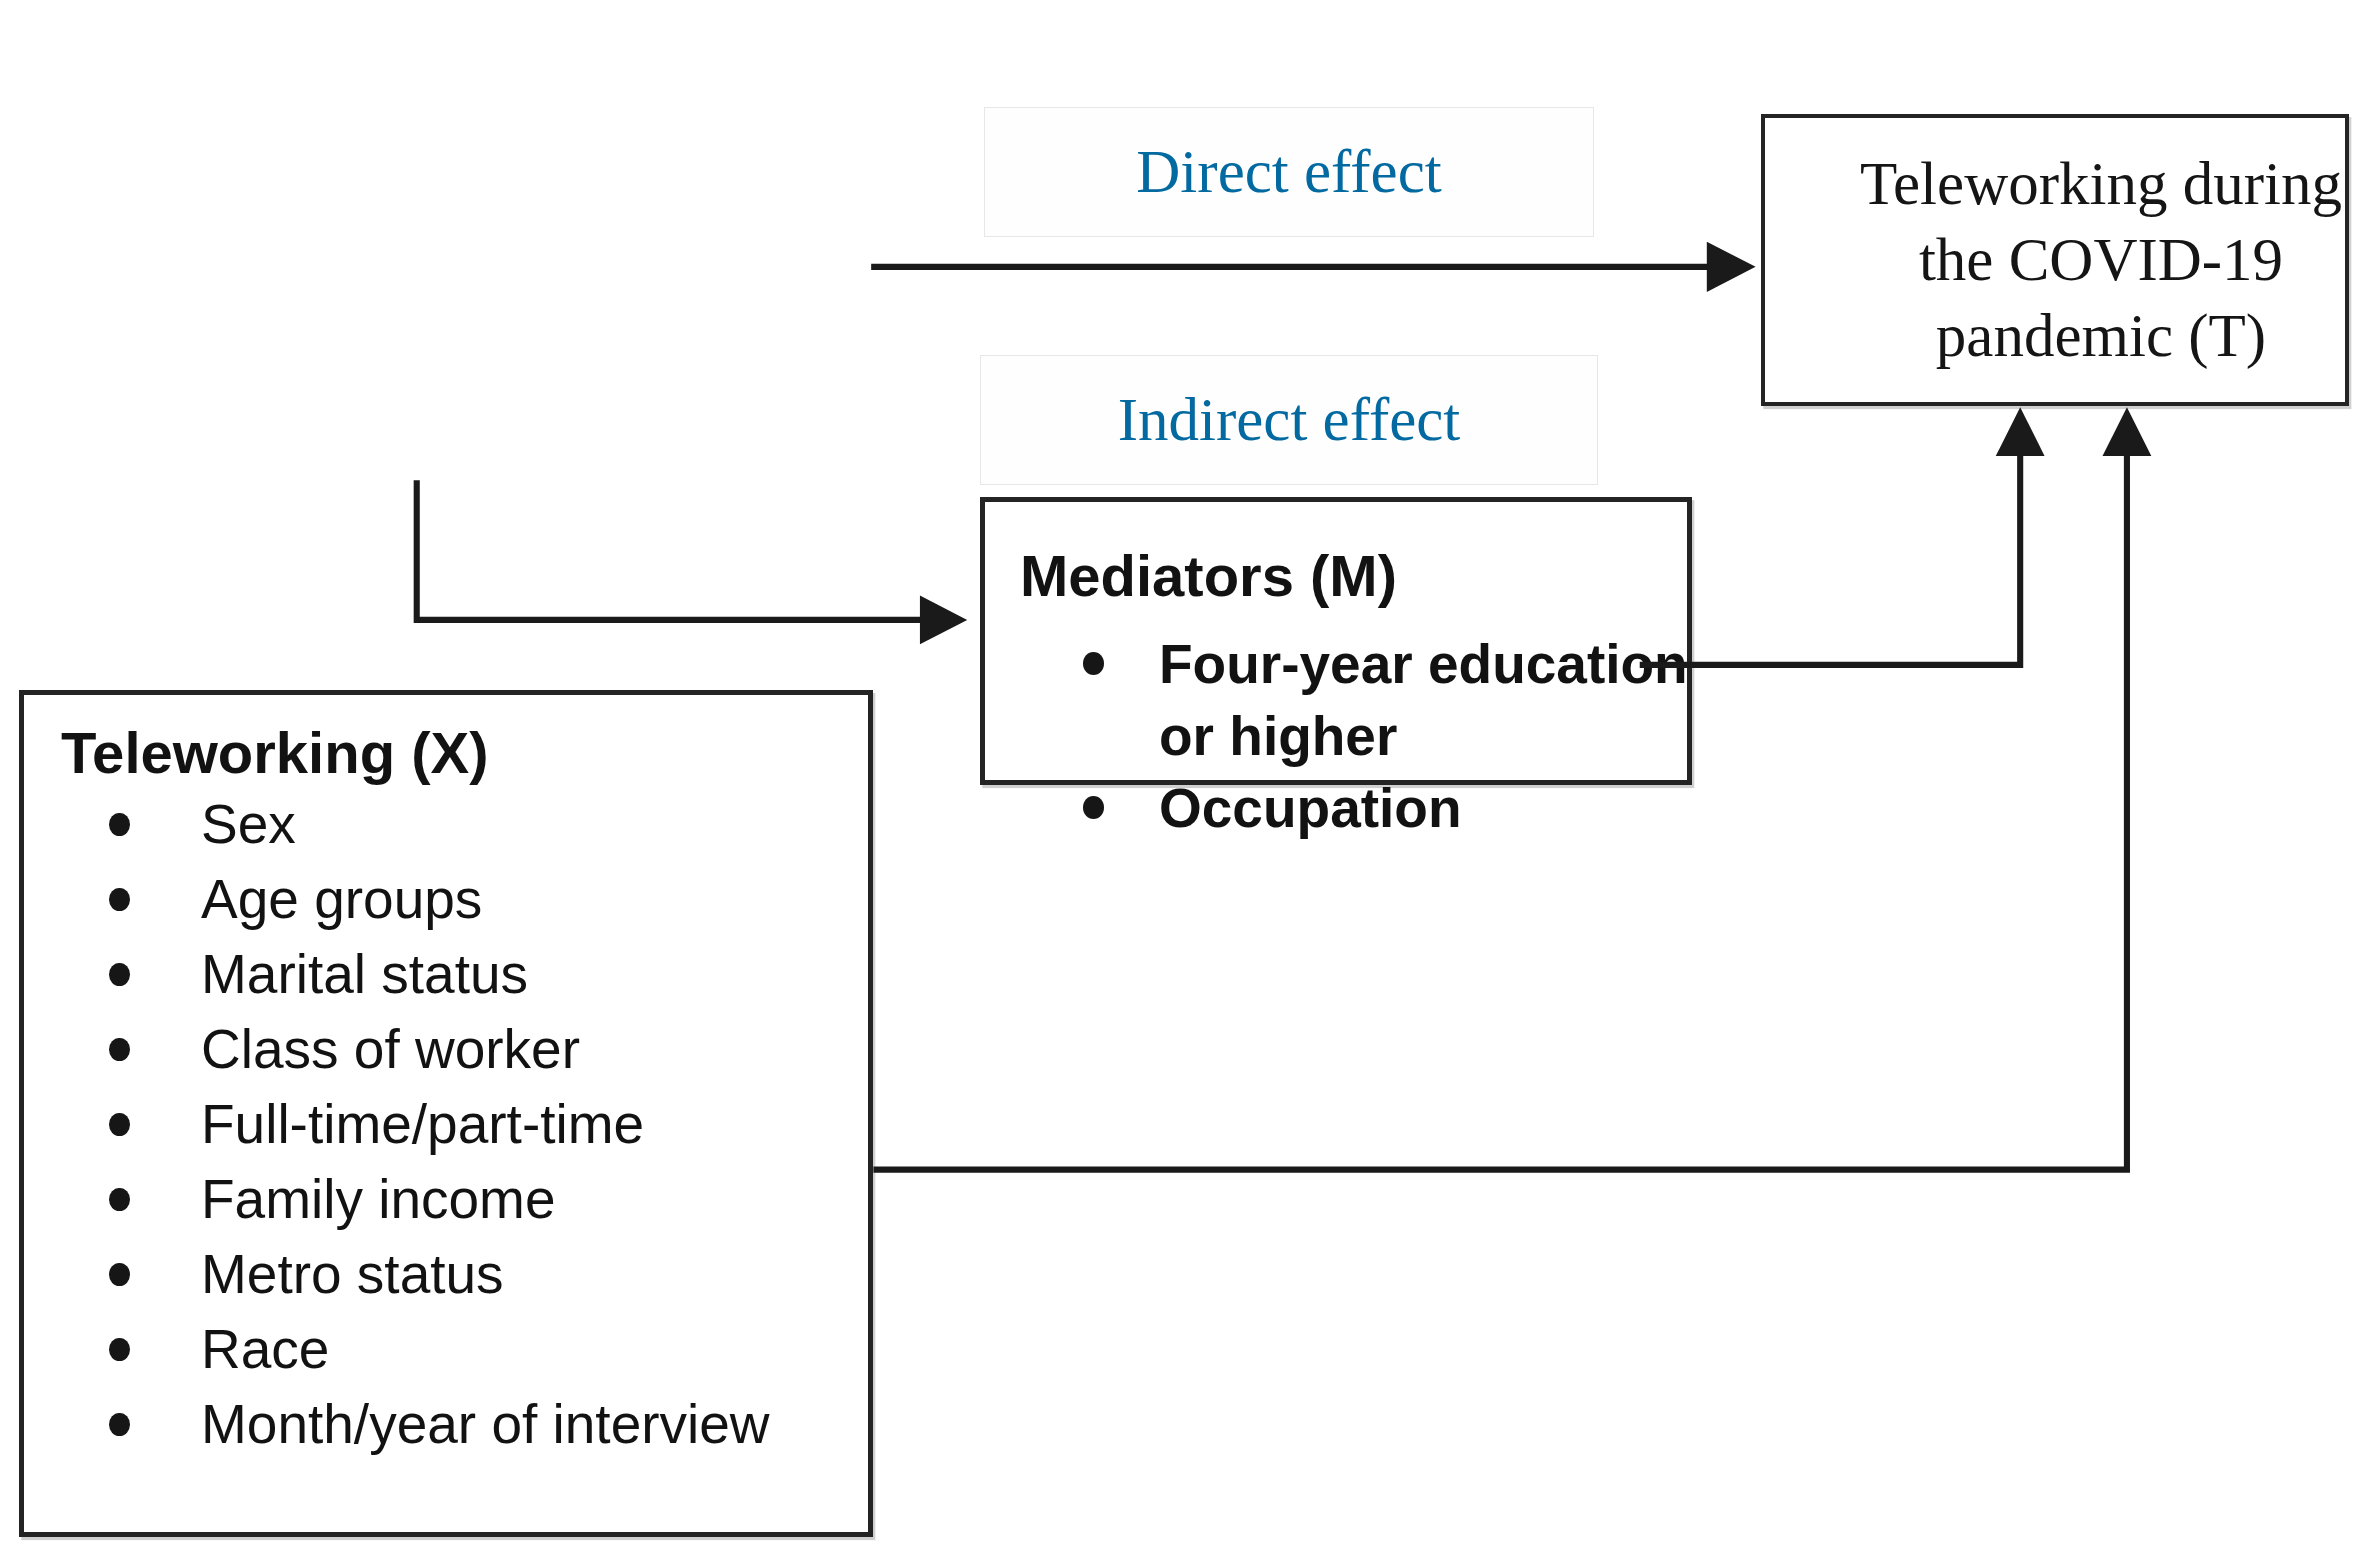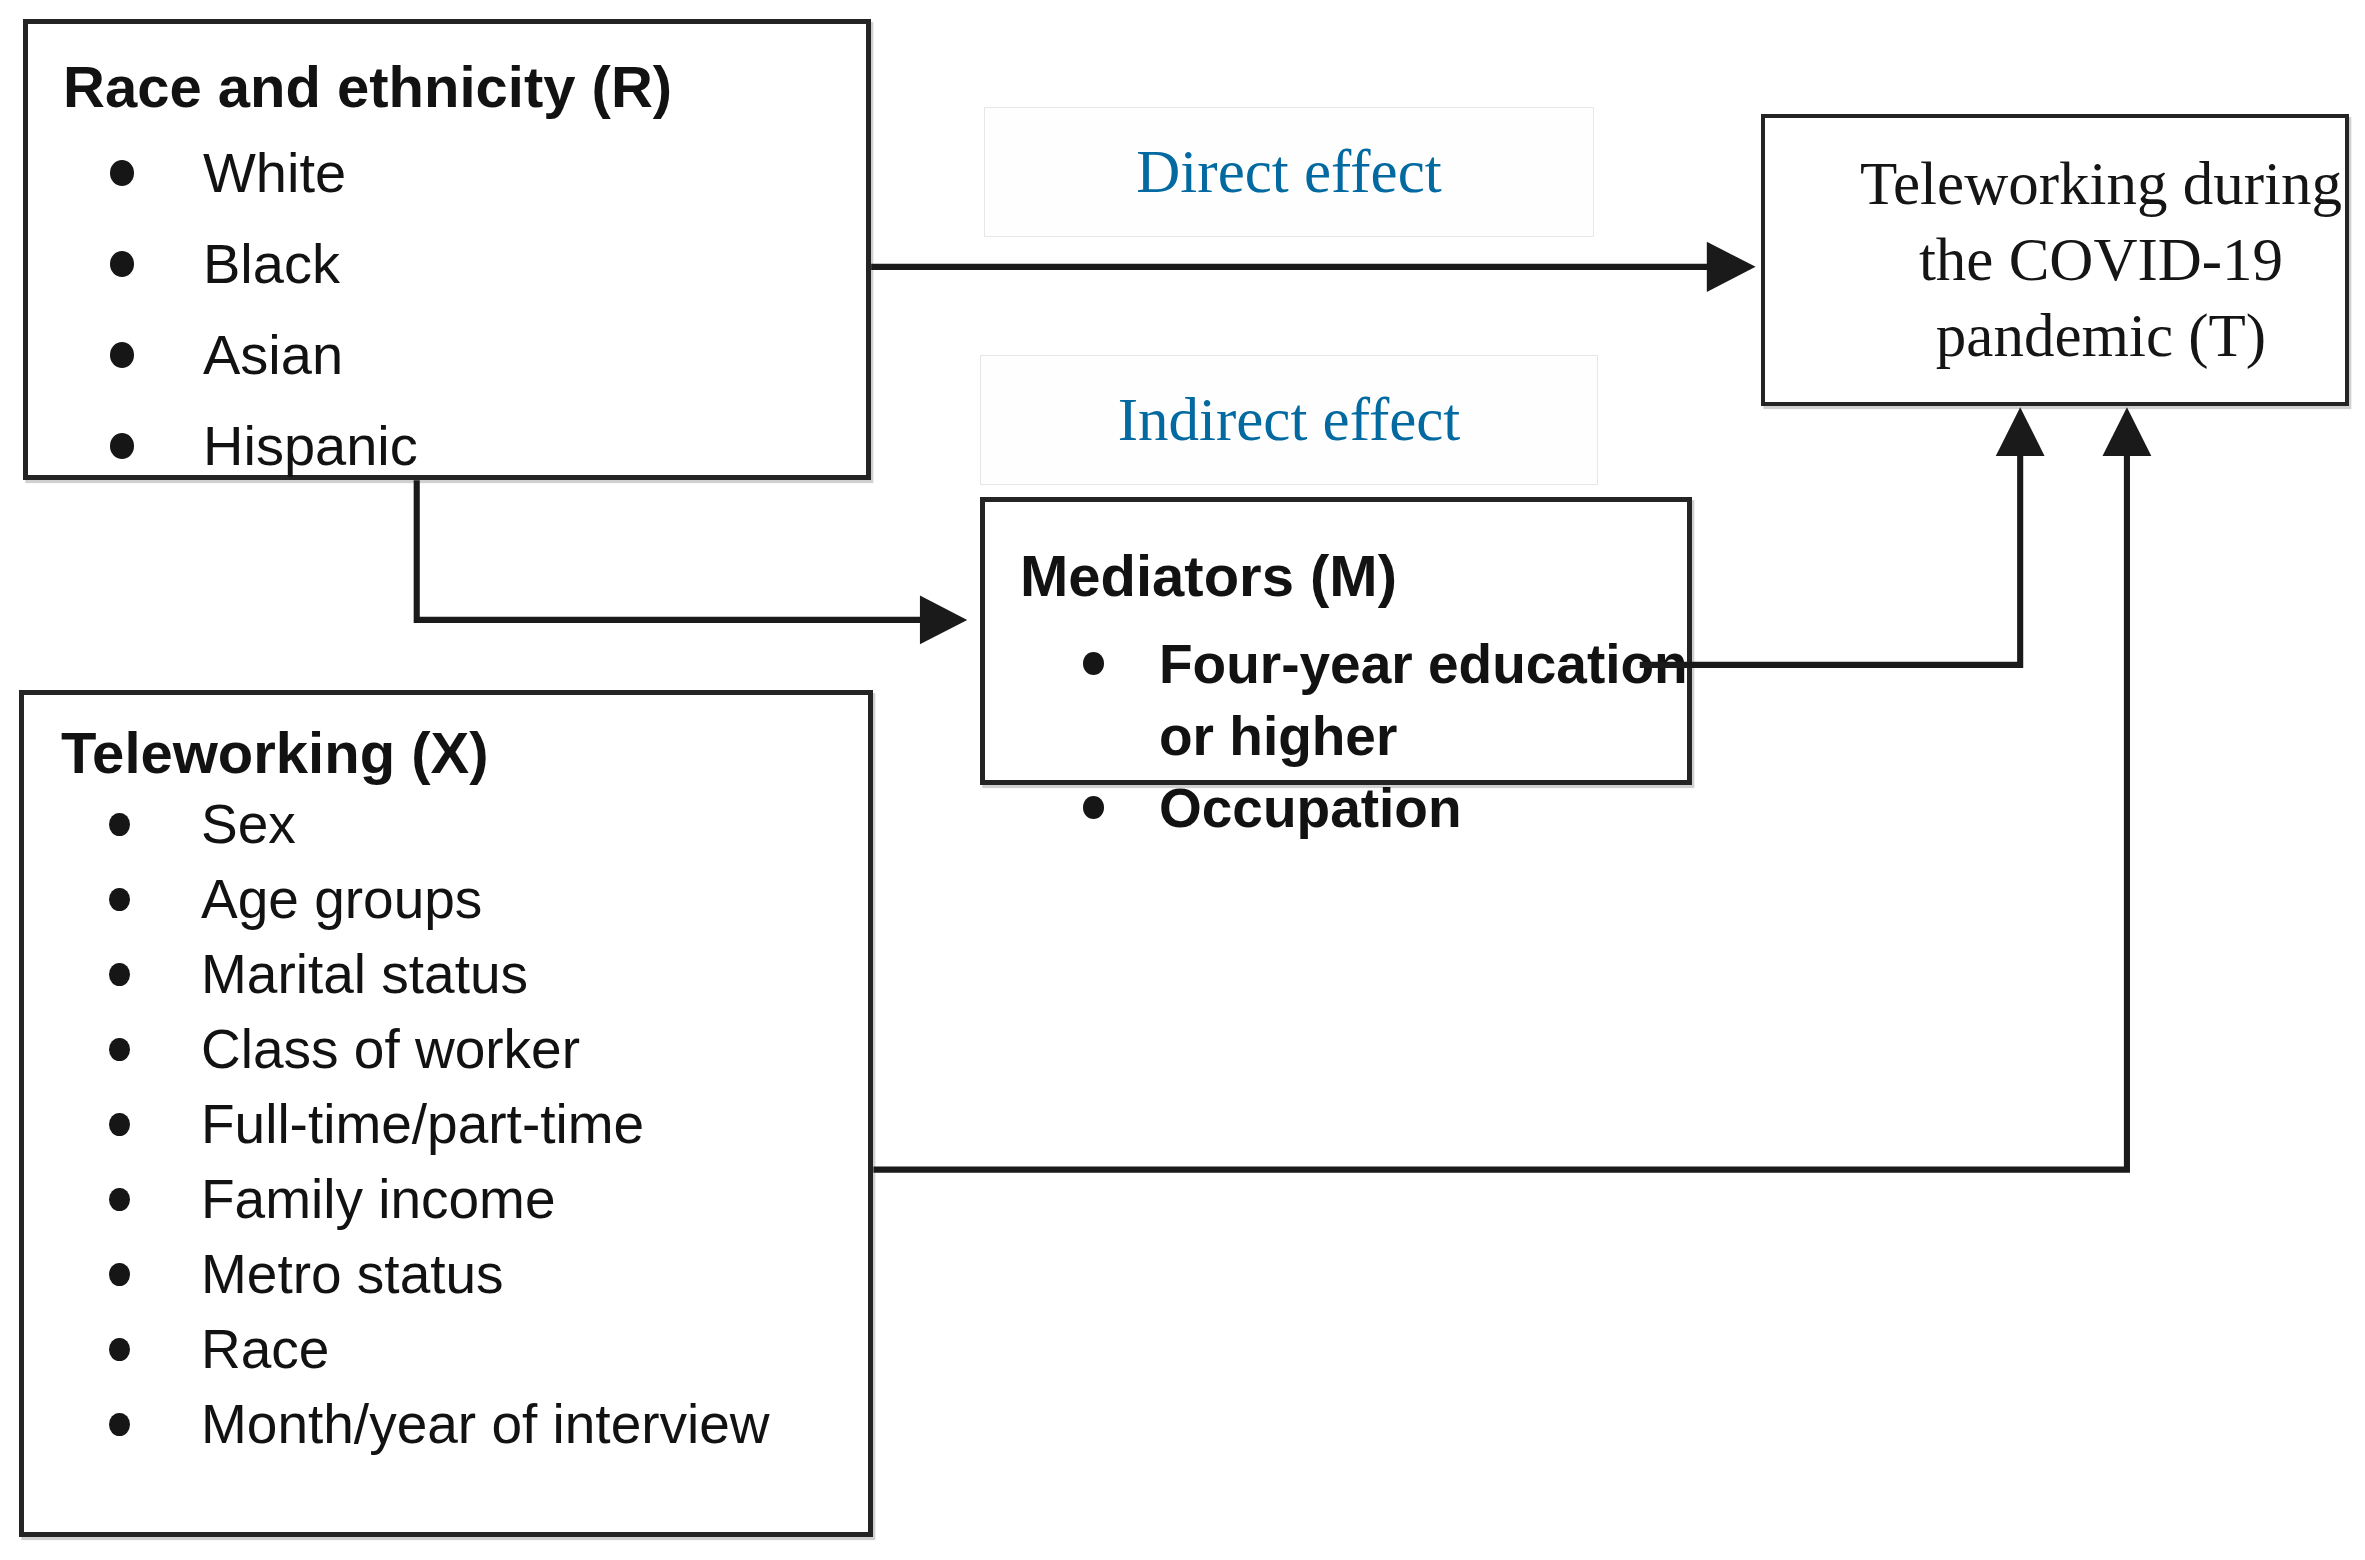--- a/index.html
+++ b/index.html
@@ -51,45 +51,20 @@
   
   svg.connectors { position:absolute; left:0; top:0; width:2366px; height:1560px; pointer-events:none; }
   svg.connectors path { stroke:#1a1a1a; stroke-width:8; fill:none; }
   svg.connectors polygon { fill:#1a1a1a; stroke:none; }
 </style>
 </head>
 <body>
 
 <div class="canvas">
 
-  <div class="dbox" id="race-box">
-    <div class="box-title">Race and ethnicity (R)</div>
-    <ul class="items">
-
-        <li>
-          <span class="dot"></span>
-          <span class="itxt">White</span>
-        </li>
-
-        <li>
-          <span class="dot"></span>
-          <span class="itxt">Black</span>
-        </li>
-
-        <li>
-          <span class="dot"></span>
-          <span class="itxt">Asian</span>
-        </li>
-
-        <li>
-          <span class="dot"></span>
-          <span class="itxt">Hispanic</span>
-        </li>
-      </ul>
-  </div>
 
   <div class="dbox" id="covariates-box">
     <div class="box-title">Teleworking (X)</div>
     <ul class="items">
 
         <li>
           <span class="dot"></span>
           <span class="itxt">Sex</span>
         </li>
 

